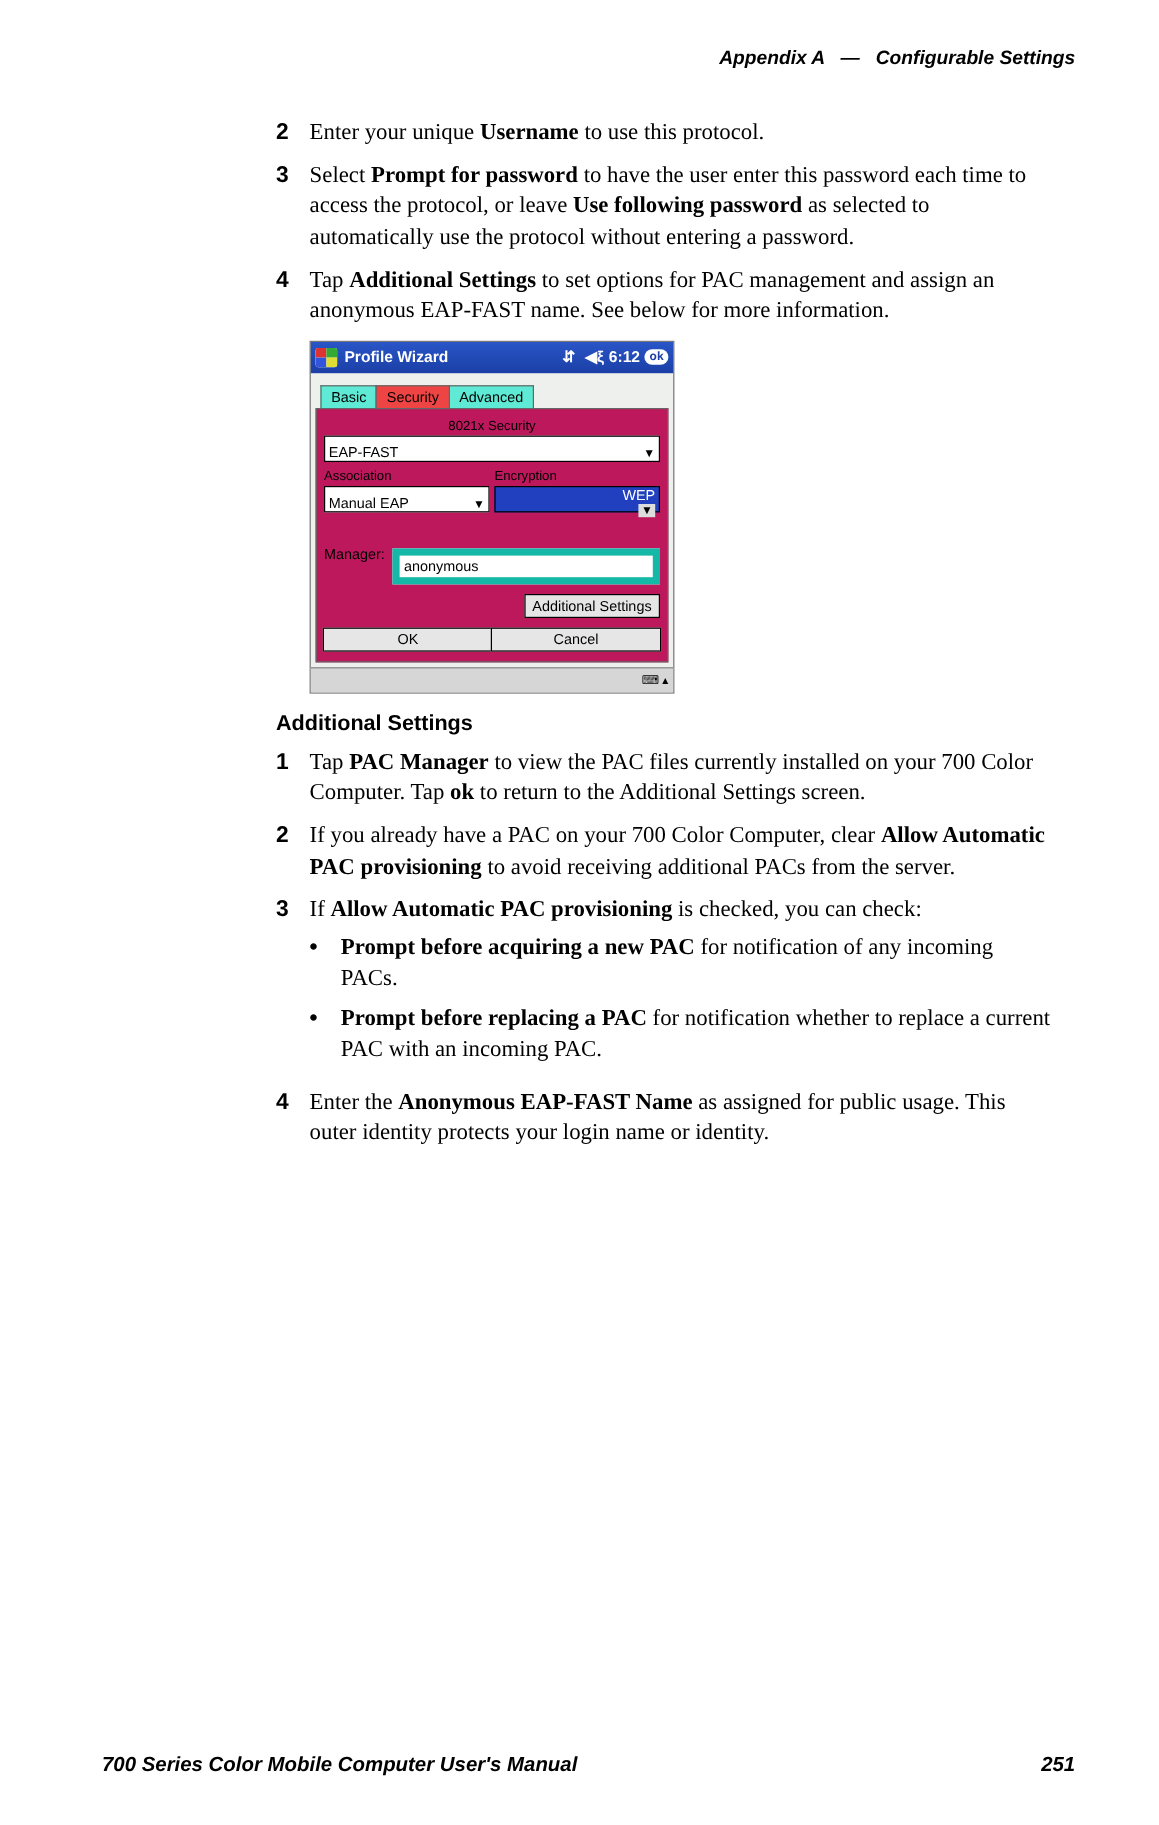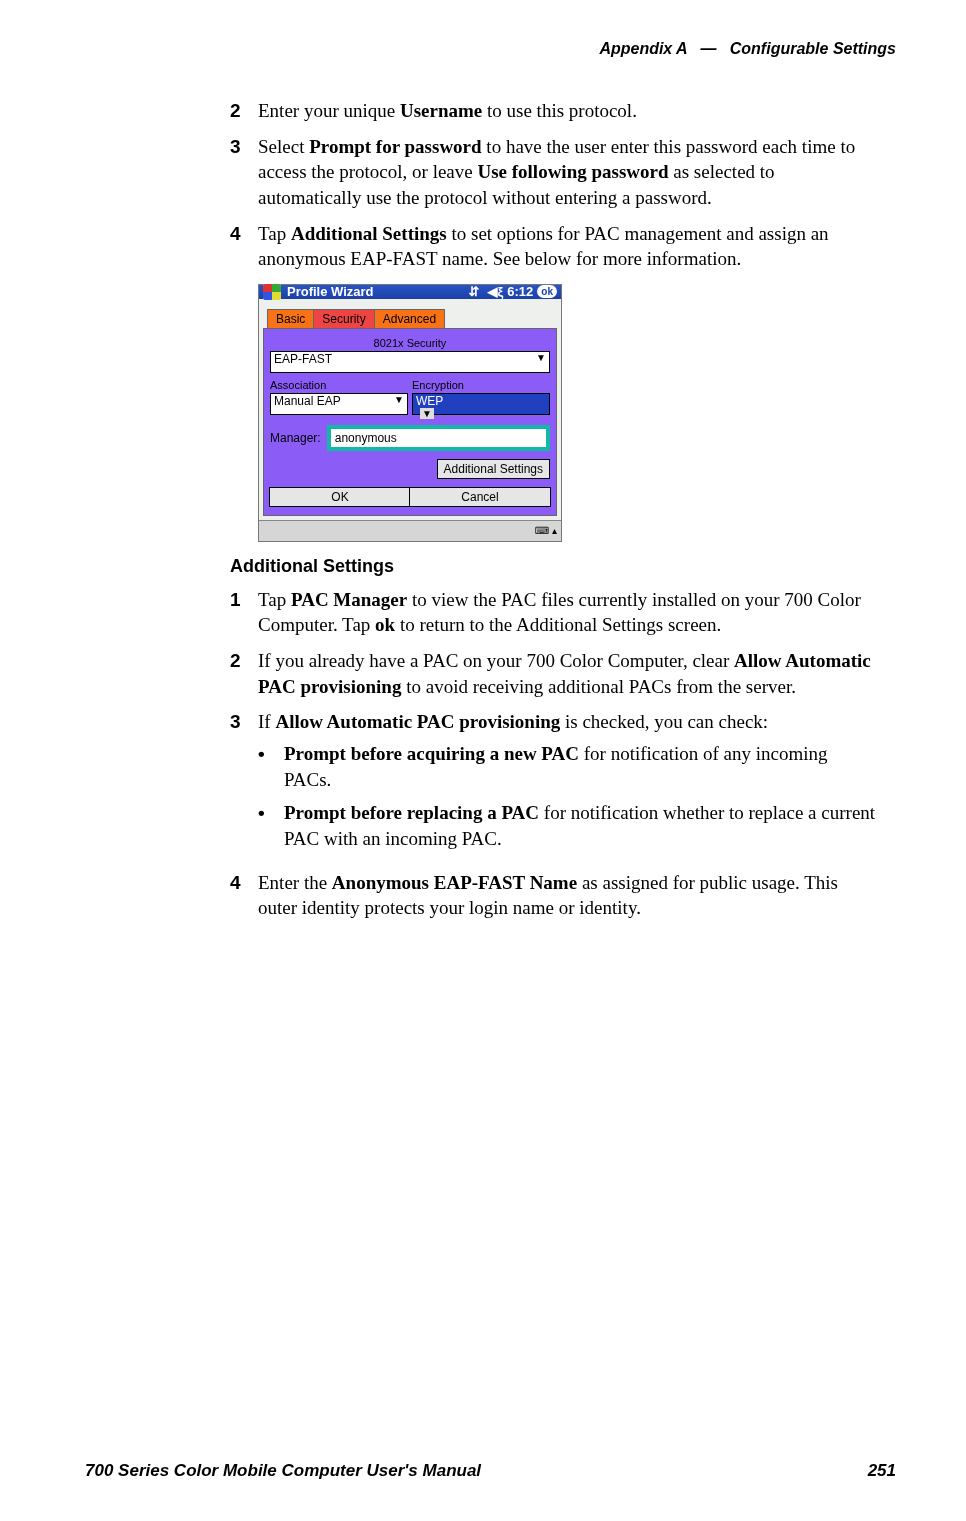--- a/index.html
+++ b/index.html
@@ -86,59 +86,59 @@
     margin: 12px 0 14px 28px;
     font-family: Tahoma, Verdana, sans-serif;
     font-size: 12px;
     background: #eef0ee;
   }
   .titlebar {
     background: linear-gradient(#2955c7,#1b3fa6);
     color: #fff;
     display: flex;
     align-items: center;
-    height: 14px;
+    height: 26px;
     padding: 0 4px;
     font-weight: bold;
     font-size: 13px;
   }
   .flag {
     width: 18px; height: 16px; background: #fff; margin-right: 6px;
     display:flex;flex-wrap:wrap;border-radius:2px;overflow:hidden;
   }
   .flag span{width:50%;height:50%;}
   .ok-badge {
     background:#fff;color:#1b3fa6;border-radius:10px;font-size:10px;
     padding:1px 4px;font-weight:bold;margin-left:4px;
   }
   .tabs {
     display:flex;gap:0;margin:10px 0 0 8px;
   }
   .tab {
     border:1px solid #666;border-bottom:none;padding:2px 8px;
-    background:#f97316;font-size:12px;margin-right:-1px;
+    background:#5eead4;font-size:12px;margin-right:-1px;
   }
   .tab.active{background:#ef4444;position:relative;top:0;}
   .panel {
-    background:#8b5cf6;border:1px solid #666;margin:0 4px 4px 4px;
+    background:#be185d;border:1px solid #666;margin:0 4px 4px 4px;
     padding:6px 6px 8px 6px;
   }
   .lbl{font-size:11px;text-align:center;margin:2px 0;}
   .combo {
-    display:flex;align-items:flex-start;border:1px solid #000;height:20px;
+    display:flex;align-items:flex-end;border:1px solid #000;height:20px;
     background:#fff;padding:0 3px;justify-content:space-between;
     font-size:12px;
   }
   .combo.sel{background:#2040c0;color:#fff;flex-direction:column;}
   .arrow{font-size:10px;margin-left:4px;}
   .row2{display:flex;gap:4px;}
   .row2 > div{flex:1;}
   .inp {
-    border:4px solid #14b8a6;height:18px;background:#fff;font-size:12px;
-    padding:0 4px;display:flex;align-items:center;
+    border:6px solid #14b8a6;height:18px;background:#fff;font-size:12px;
+    padding:0 4px;display:flex;align-items:center;margin-top:20px;
   }
   .group {
     border:1px solid #888;margin-top:4px;padding:4px;position:relative;
   }
   .group-title{
     position:absolute;top:-8px;left:6px;background:#fff;padding:0 3px;
     font-size:11px;
   }
   .radio-row{display:flex;align-items:center;gap:4px;margin:2px 0;font-size:12px;}
   .radio{width:12px;height:12px;border:1px solid #000;border-radius:50%;display:flex;align-items:center;justify-content:center;}

